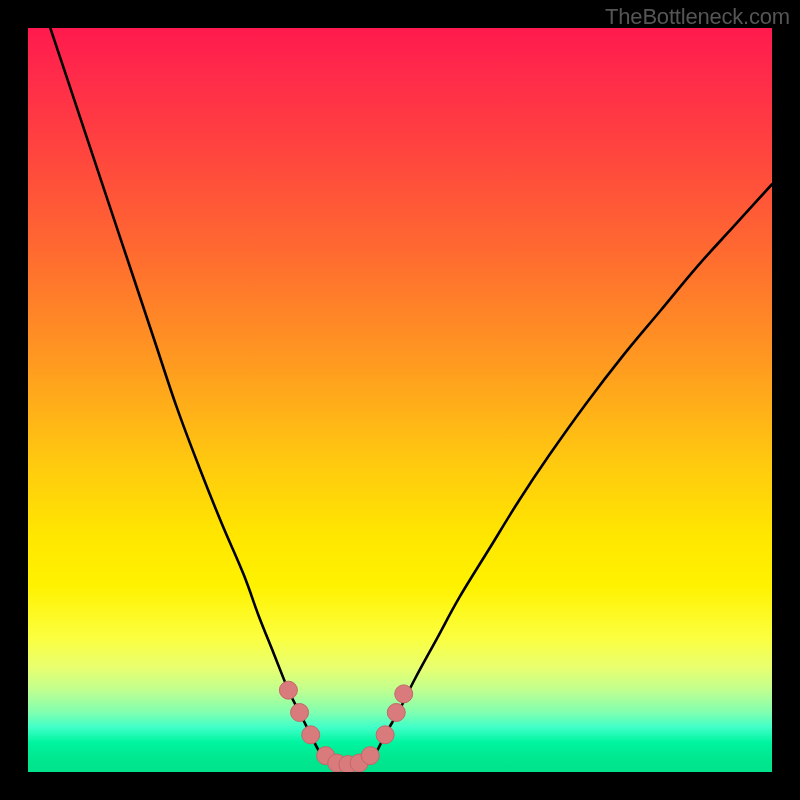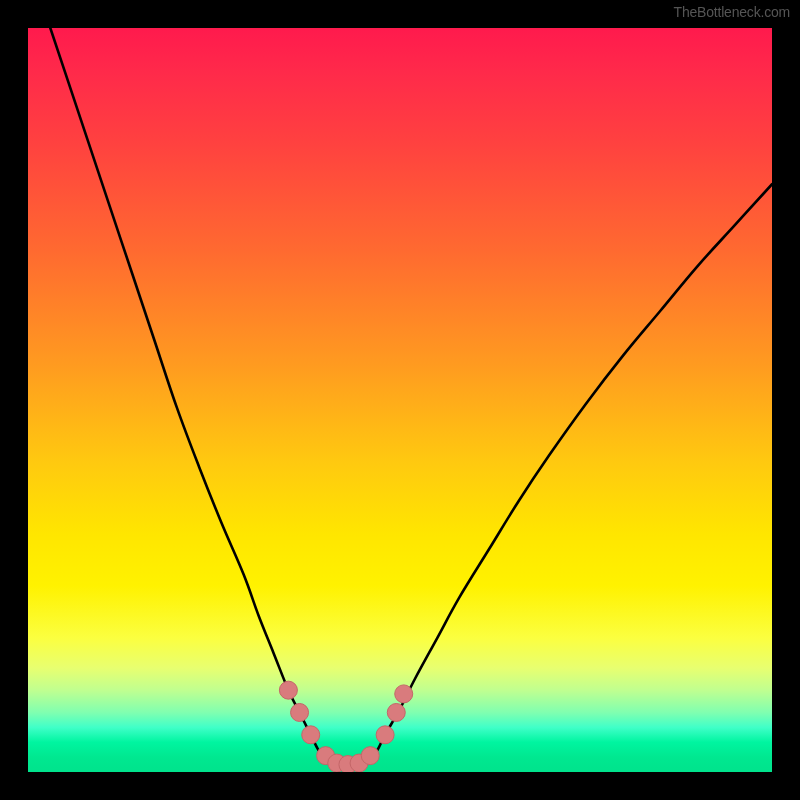--- a/index.html
+++ b/index.html
@@ -46,21 +46,21 @@
       #40ffc8 94%,
       #00f5a0 96%,
       #00e890 98%,
       #00e38c 100%);
   }
   .watermark {
     position: absolute;
     top: 4px;
     right: 10px;
     color: #555;
-    font-size: 14px;
+    font-size: 22px;
     font-weight: 500;
     letter-spacing: -0.2px;
   }
   svg.curves {
     position: absolute;
     inset: 0;
   }
 </style>
 </head>
 <body>

